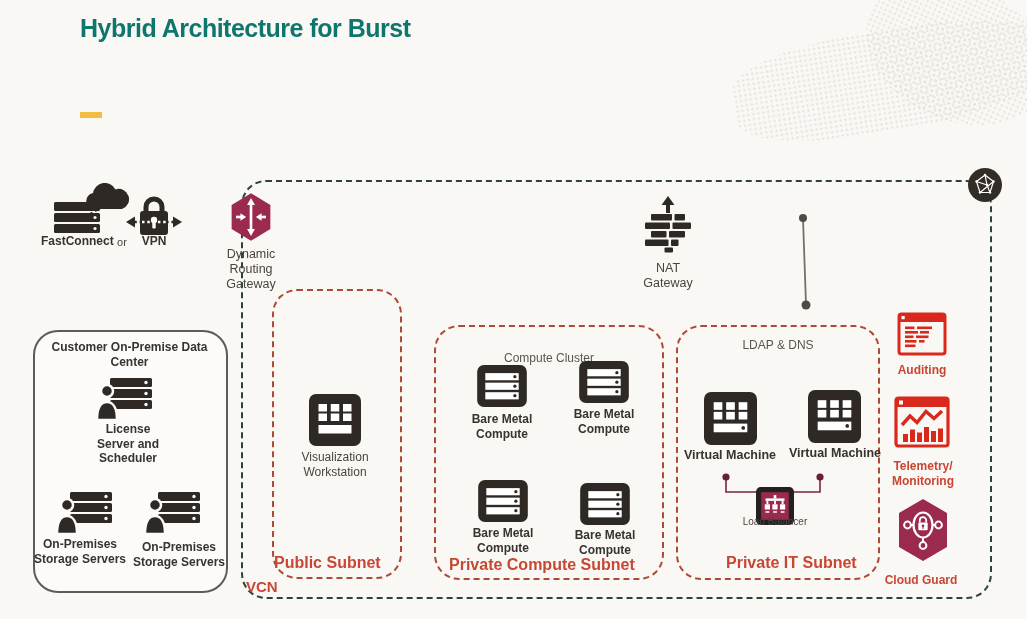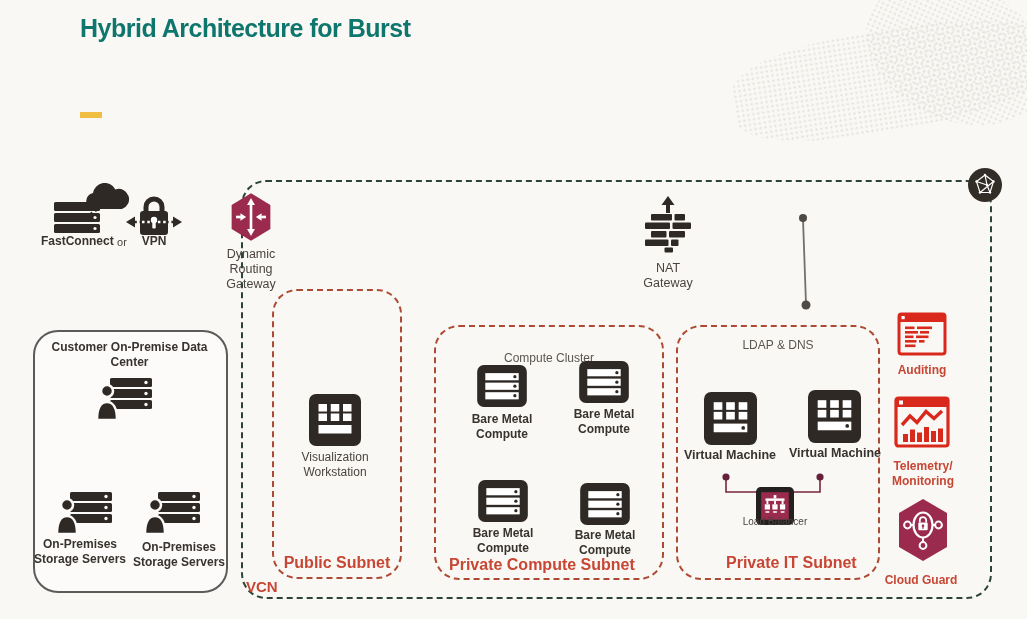--- a/index.html
+++ b/index.html
@@ -33,21 +33,21 @@
   <div class="deco deco2"></div>
 
   <div class="abs title">Hybrid Architecture for Burst</div>
   <div class="abs accent"></div>
 
   <div class="box vcn-box" style="left:241px;top:180px;width:747px;height:415px;">
     <span class="subnet-lbl" style="left:3px;bottom:2px;font-size:15px;">VCN</span>
   </div>
 
   <div class="box subnet" style="left:272px;top:289px;width:126px;height:286px;">
-    <span class="subnet-lbl" style="left:0;right:0;bottom:5px;text-align:center;">Public Subnet</span>
+    <span class="subnet-lbl" style="left:0;right:0;bottom:5px;">Public Subnet</span>
   </div>
 
   <div class="box subnet" style="left:434px;top:325px;width:226px;height:251px;">
     <span class="lbl" style="left:0;right:0;top:8px;color:#5A5550;margin-top:16px;">Compute Cluster</span>
     <span class="subnet-lbl" style="left:13px;bottom:4px;">Private Compute Subnet</span>
   </div>
 
   <div class="box subnet" style="left:676px;top:325px;width:200px;height:251px;">
     <span class="lbl" style="left:0;right:0;top:11px;color:#5A5550;">LDAP &amp; DNS</span>
     <span class="subnet-lbl" style="left:8px;bottom:6px;margin-left:40px;">Private IT Subnet</span>
@@ -156,20 +156,21 @@
       <rect x="14" y="22" width="42" height="9" rx="1.5"></rect>
     </g>
     <g fill="#FAF8F4">
         <circle cx="50" cy="4.5" r="1.7"></circle>
         <circle cx="50" cy="15.5" r="1.7"></circle>
         <circle cx="50" cy="26.5" r="1.7"></circle>
       </g>
     <circle cx="11" cy="13" r="6" fill="#2E2925" stroke="#FCFBF9" stroke-width="2.5"></circle>
     <path d="M1 42 C1 30 5 24 11 24 C17 24 21 30 21 42 Z" fill="#2E2925" stroke="#FCFBF9" stroke-width="2.5"></path>
   </svg>
+  <div class="lbl b" style="left:88px;top:422px;width:80px;">License Server and Scheduler</div>
 
   <svg class="icon" style="left:56px;top:492px;" width="58" height="42" viewBox="0 0 58 42">
     <g fill="#2E2925">
       <rect x="14" y="0" width="42" height="9" rx="1.5"></rect>
         <rect x="14" y="11" width="42" height="9" rx="1.5"></rect>
         <rect x="14" y="22" width="42" height="9" rx="1.5"></rect>
     </g>
     <g fill="#FAF8F4">
         <circle cx="50" cy="4.5" r="1.7"></circle>
         <circle cx="50" cy="15.5" r="1.7"></circle>

